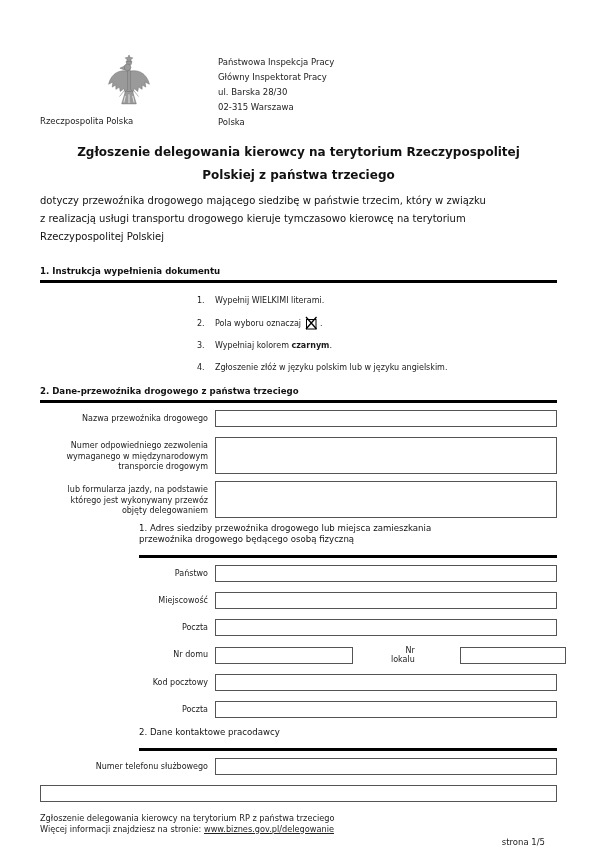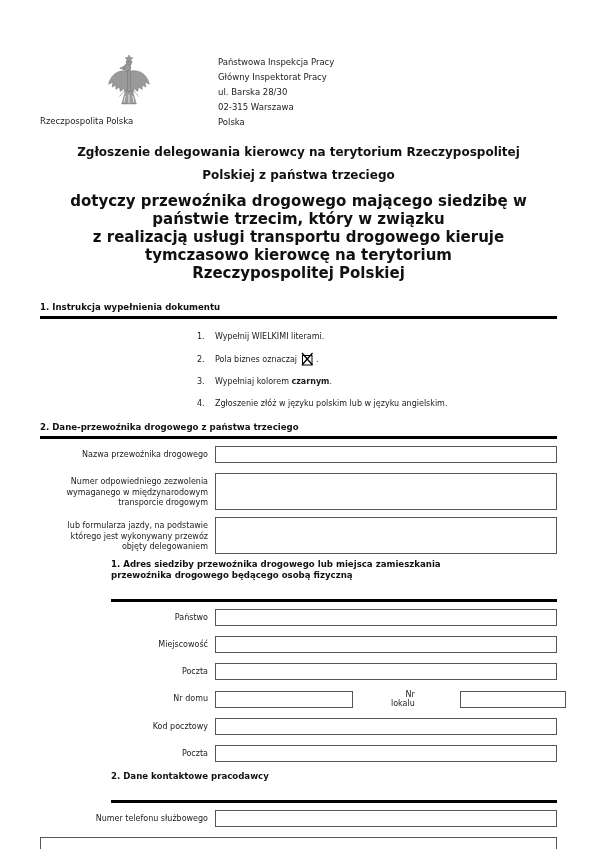--- a/index.html
+++ b/index.html
@@ -13,21 +13,21 @@
 
   
   .hdr { display:flex; align-items:flex-start; }
   .emblem-block { width:178px; text-align:left; padding-top:0; }
   .emblem-block svg { display:block; margin:0 auto; }
   .emblem-caption { font-size:8.5px; margin-top:7px; color:#222; }
   .addr { font-size:8.5px; line-height:15px; color:#222; }
 
   
   .title { margin-top:11px; text-align:center; font-weight:bold; font-size:12px; line-height:23px; white-space:pre-line; color:#111; }
-  .subtitle { margin-top:5px; text-align:center; font-weight:bold; font-size:15px; line-height:18px; white-space:pre-line; color:#111; }
+  .subtitle { margin-top:5px; font-weight:normal; font-size:10px; line-height:18px; white-space:pre-line; color:#111; }
 
   
   .sec-head { margin-top:20px; font-weight:bold; font-size:8.6px; padding-bottom:4px; border-bottom:3.5px solid #000; color:#111; }
   .sec-head.tight { margin-top:12px; }
 
   
   .ins-list { margin-left:157px; margin-top:3px; }
   .ins-row { display:flex; margin-top:9px; min-height:13px; font-size:8px; align-items:center; }
   .ins-row:first-child { margin-top:11px; }
   .ins-num { width:18px; flex:0 0 18px; }
@@ -42,21 +42,21 @@
   .fcol { flex:1;gap:38px; }
   .fbox { display:block; width:100%; height:17px; border:1px solid #555; background:#fff; font:inherit; font-size:9px; padding:0 4px; outline:none; border-radius:0; }
   .fbox.tall { height:37px; }
 
   .split { display:flex; align-items:center; }
   .split .fbox.first-box { width:138px; flex:0 0 138px; }
   .mid-label { flex:1; text-align:right; padding-right:7px; font-size:8px; }
   .split .fbox.second-box { width:106px; flex:0 0 106px; }
 
   
-  .sub-head { margin-left:71px; margin-top:5px; font-weight:bold; font-size:8.6px; line-height:11px; white-space:pre-line; padding-bottom:18px; border-bottom:3.5px solid #000; color:#111; }
+  .sub-head { margin-left:99px; margin-top:5px; font-weight:normal; font-size:8.6px; line-height:11px; white-space:pre-line; padding-bottom:10px; border-bottom:3.5px solid #000; color:#111; }
   .sub-head.one { margin-top:9px; }
 
   
   .footer { margin-top:11px; font-size:8.2px; line-height:10.5px; color:#222; }
   .footer a { color:#222; text-decoration:underline; }
   .page-num { text-align:right; font-size:8.5px; margin-top:3px; padding-right:12px; color:#222; }
 </style>
 </head>
 <body>
 
@@ -97,21 +97,21 @@
 
   <div class="sec-head">1. Instrukcja wypełnienia dokumentu</div>
   <div class="ins-list">
     <div class="ins-row">
       <span class="ins-num">1.</span>
       <span class="ins-text">Wypełnij WIELKIMI literami.</span>
     </div>
     <div class="ins-row">
       <span class="ins-num">2.</span>
       <span class="ins-text">
-        <span>Pola biznes oznaczaj</span><svg class="chk-icon" width="13" height="14" viewBox="0 0 13 14" aria-hidden="true">
+        <span>Pola wyboru oznaczaj</span><svg class="chk-icon" width="13" height="14" viewBox="0 0 13 14" aria-hidden="true">
             <rect x="1.5" y="3.5" width="9.5" height="9.5" fill="#ffffff" stroke="#000" stroke-width="1"></rect>
             <path d="M1 1 L11.5 13 M11.5 1 L1 13" stroke="#000" stroke-width="1.3" fill="none"></path>
           </svg><span>.</span>
       </span>
     </div>
     <div class="ins-row">
       <span class="ins-num">3.</span>
       <span class="ins-text">
         <span>Wypełniaj kolorem </span><b>czarnym</b><span>.</span>
       </span>
@@ -196,15 +196,21 @@
     <div class="fcol">
         <input type="text" class="fbox" style="">
       </div>
   </div>
   <div class="form-row">
     <div class="fcol">
         <input type="text" class="fbox" style="">
       </div>
   </div>
 
+  <div class="footer">
+    <div>Zgłoszenie delegowania kierowcy na terytorium RP z państwa trzeciego</div>
+    <div>
+      <span>Więcej informacji znajdziesz na stronie: </span><a href="#">www.biznes.gov.pl/delegowanie</a>
+    </div>
+  </div>
   <div class="page-num">strona 1/5</div>
 
 </div>
 
 </body></html>

